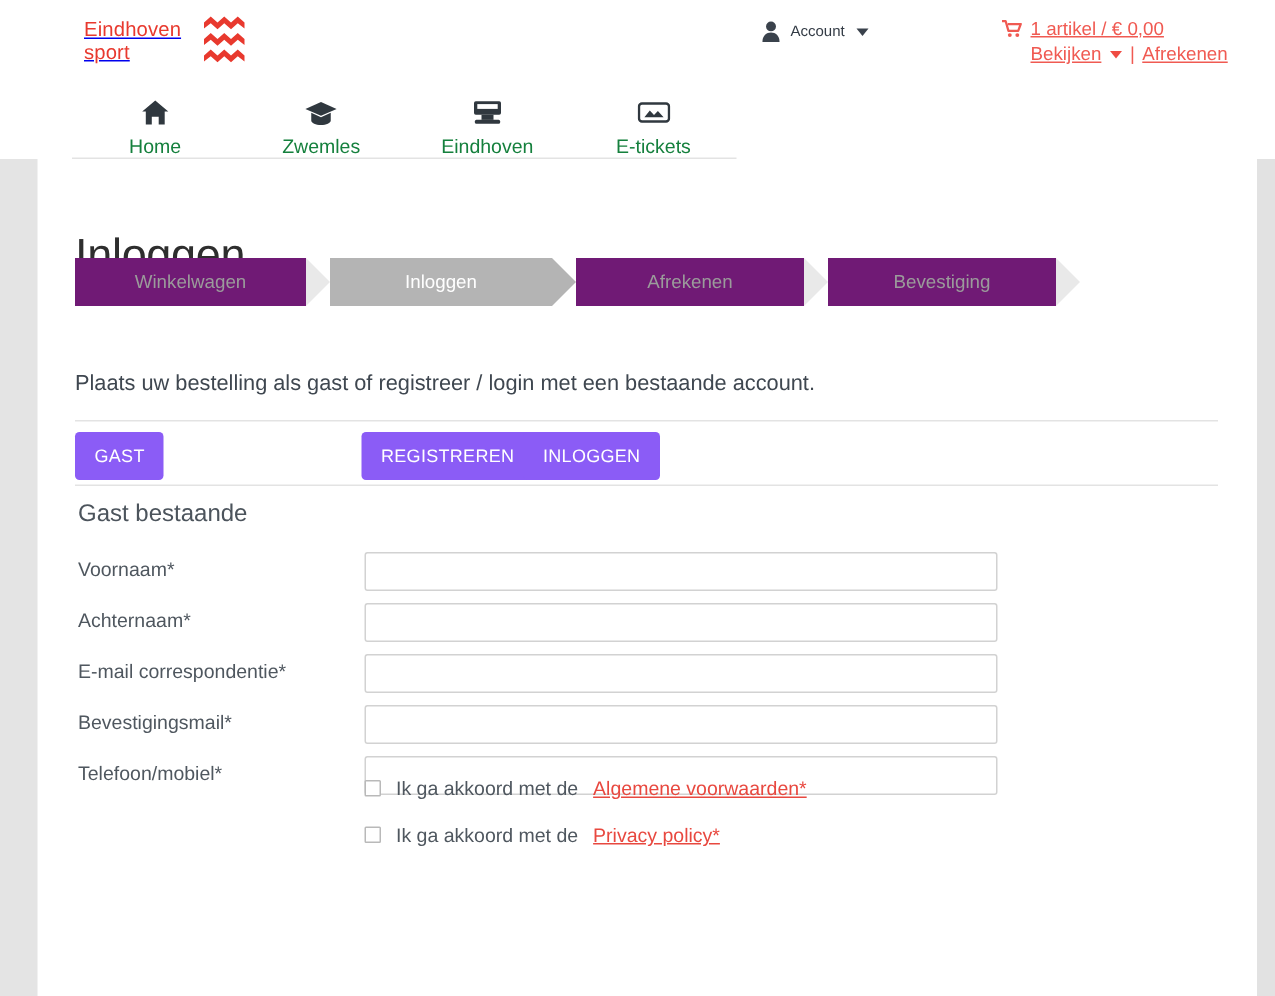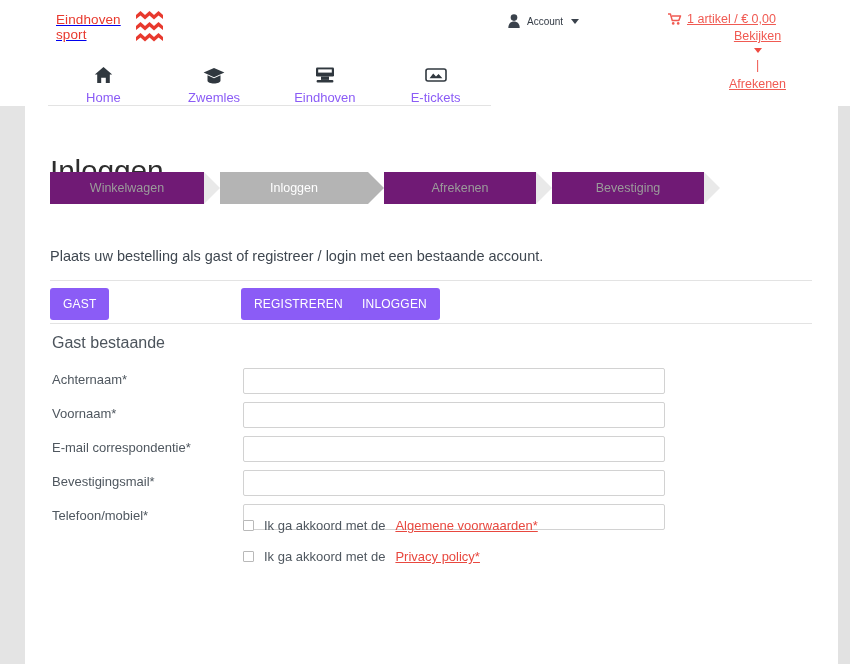--- a/index.html
+++ b/index.html
@@ -72,21 +72,21 @@
     color: #f05a52;
     text-align: left;
   }
   .cart-row-1 { display: flex; align-items: center; gap: 5px; }
   .cart-icon { width: 14px; height: 12px; display:block; }
   .cart-link, .cart-sub a {
     color: #f05a52; text-decoration: underline;
   }
   .cart-sub {
     margin-top: 3px; padding-left: 19px;
-    display: flex; align-items: center; gap: 5px; flex-direction: column;
+    display: flex; align-items: center; gap: 5px;
   }
   .cart-sep { color: #f05a52; text-decoration: none; }
 
   
   .mainnav {
     position: absolute; left: 48px; top: 60px;
     width: 443px; height: 46px;
     border-bottom: 1px solid #e3e3e3;
     display: flex;
   }
@@ -94,21 +94,21 @@
     width: 111px;
     display: flex; flex-direction: column;
     align-items: center; justify-content: flex-start;
     padding-top: 5px;
     cursor: pointer;
   }
   .navicon { height: 20px; display: flex; align-items: center; justify-content: center; }
   .navicon svg { display: block; }
   .navlabel {
     margin-top: 5px;
-    font-size: 13px; color: #8b5cf6;
+    font-size: 13px; color: #15803d;
   }
 
   
   .content { position: absolute; left: 0; top: 106px; width: 838px; }
 
   .page-title {
     position: absolute; left: 50px; top: 28px;
     font-size: 30px; color: #2e2e2e; font-weight: 400;
     letter-spacing: -.2px;
   }
@@ -332,25 +332,25 @@
       <button class="tabbtn tab-reg">REGISTREREN</button>
       <button class="tabbtn tab-log">INLOGGEN</button>
     </div>
 
     <div class="rule rule-bottom"></div>
 
     <div class="section-title">Gast bestaande</div>
 
     <div class="form">
       <div class="frow">
+        <label class="flabel">Voornaam*</label>
+        <input class="finput" type="text" placeholder="" style="">
+      </div>
+      <div class="frow">
         <label class="flabel">Achternaam*</label>
-        <input class="finput" type="text" placeholder="" style="">
-      </div>
-      <div class="frow">
-        <label class="flabel">Voornaam*</label>
         <input class="finput" type="text" placeholder="" style="">
       </div>
       <div class="frow">
         <label class="flabel">E-mail correspondentie*</label>
         <input class="finput" type="text" placeholder="" style="">
       </div>
       <div class="frow">
         <label class="flabel">Bevestigingsmail*</label>
         <input class="finput" type="text" placeholder="" style="">
       </div>

